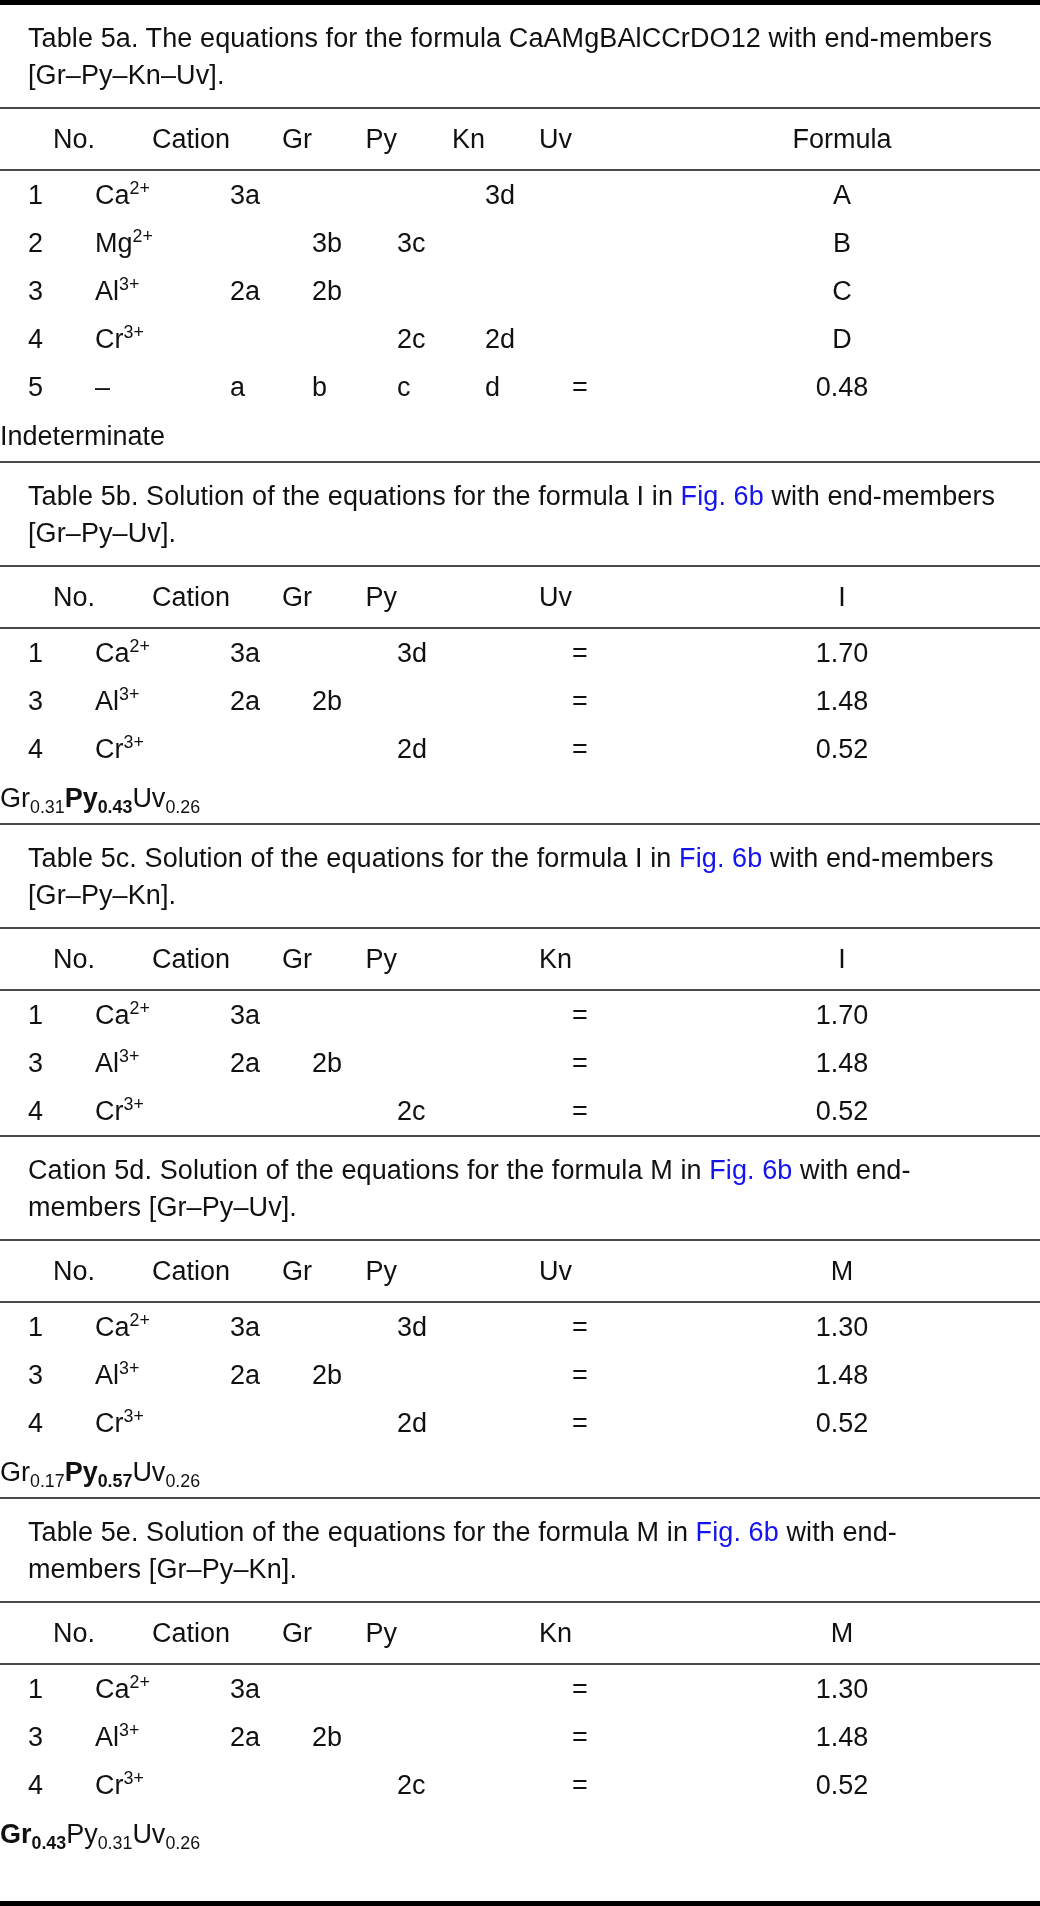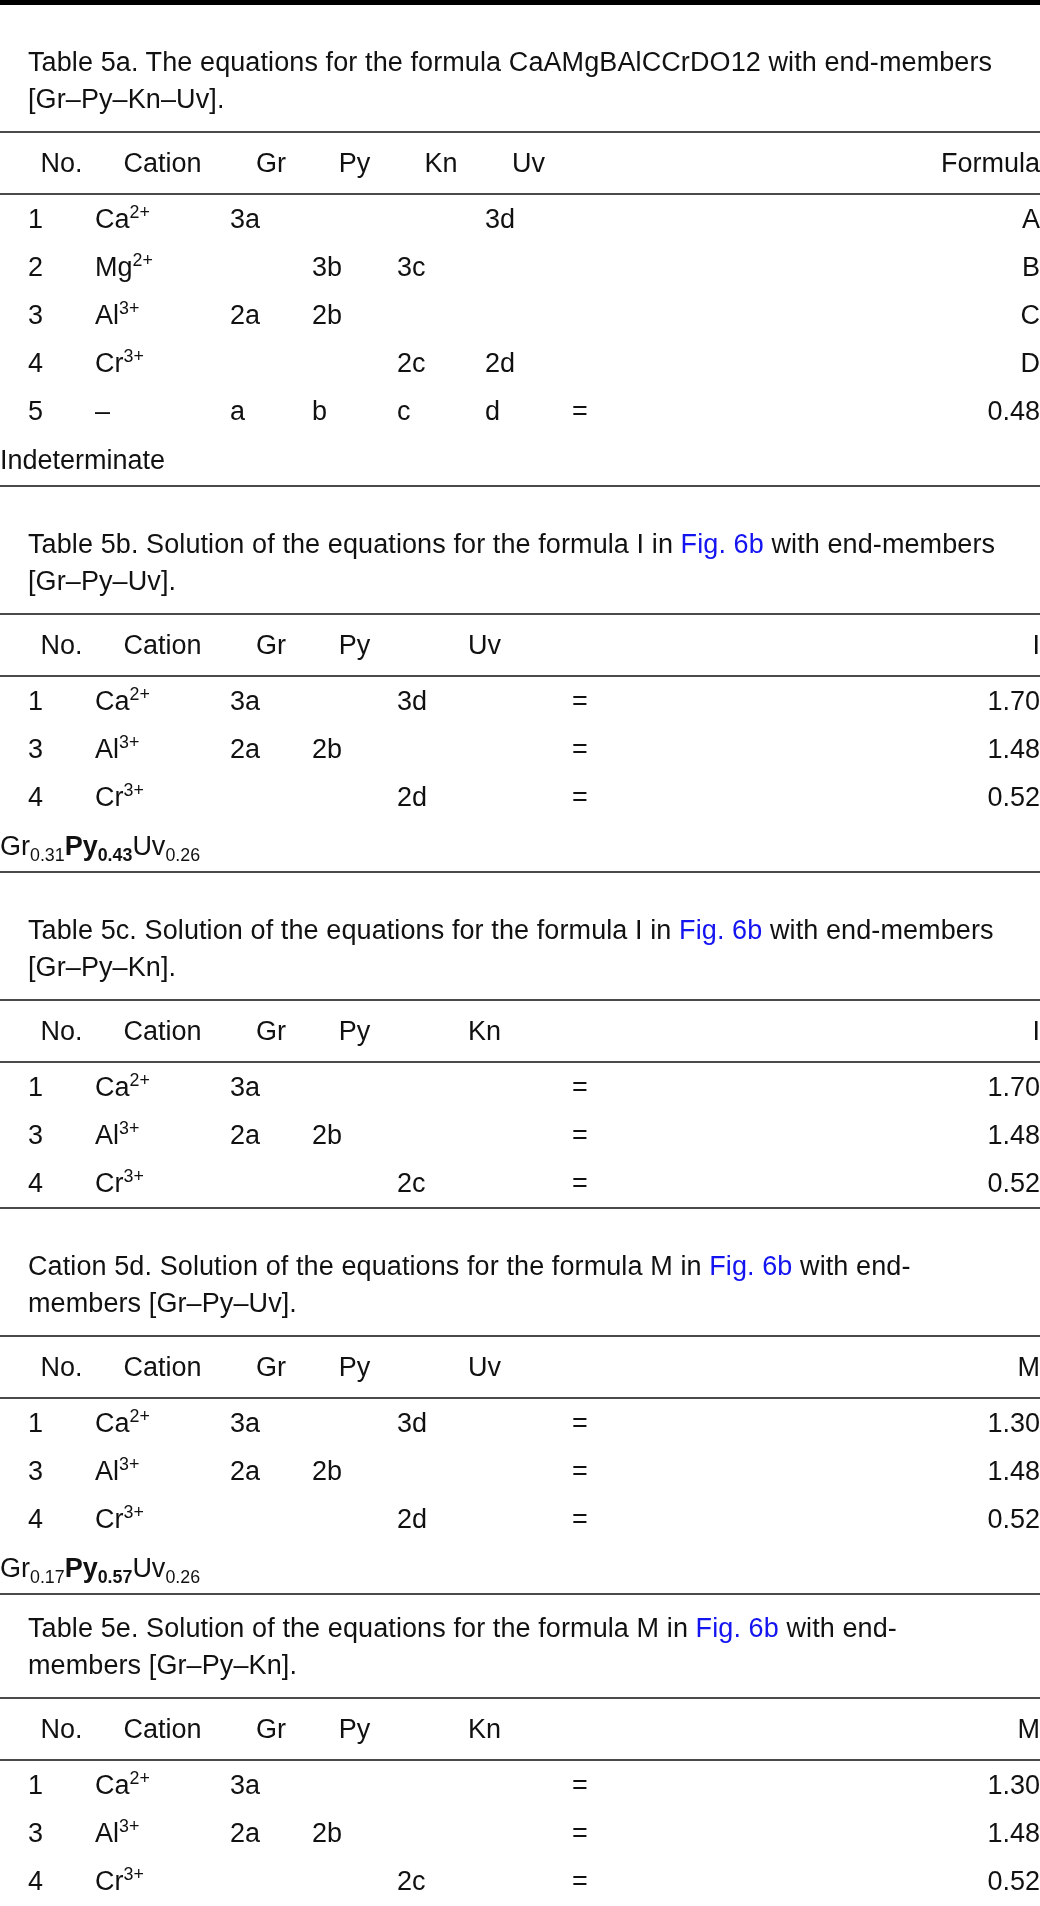--- a/index.html
+++ b/index.html
@@ -5,35 +5,35 @@
   :root{
     --text:#111111; --link:#1414f0; --rule:#4a4a4a; --border:#000000; --bg:#ffffff;
   }
   html,body{margin:0;padding:0;}
   body{
     width:1040px; min-height:1906px; background:var(--bg); color:var(--text);
     font-family:"Liberation Sans", sans-serif; box-sizing:border-box;
     border-top:5px solid var(--border); border-bottom:5px solid var(--border);
   }
   .tbl-section{width:100%;}
-  .tbl-section:not(:last-child){border-bottom:2px solid var(--rule);margin-top:24px;}
+  .tbl-section:not(:last-child){border-bottom:2px solid var(--rule);}
   .caption{
     padding:15px 30px 13px 28px; font-size:27px; line-height:37px; letter-spacing:0.1px;
   }
   .fig-link{color:var(--link); text-decoration:none; cursor:pointer;}
   table{width:100%; border-collapse:collapse; table-layout:fixed; font-size:27px;}
   thead th{
-    font-weight:normal; text-align:center; height:60px; vertical-align:middle;
+    font-weight:normal; text-align:right; height:60px; vertical-align:middle;
     border-top:2px solid var(--rule); border-bottom:2px solid var(--rule);
     padding:0;
   }
   tbody td{height:48px; vertical-align:middle; padding:0; overflow:visible; white-space:nowrap;}
   .c-no{padding-left:28px;}
   th.c-no{padding-left:28px;}
-  .c-val{text-align:right; padding-left:22px;}
+  .c-val{text-align:center; padding-left:22px;}
   .footer-cell{text-align:left; height:50px; font-size:27px;}
   sup{font-size:66%; line-height:0; position:relative; top:-0.55em; vertical-align:baseline;}
   sub{font-size:66%; line-height:0; position:relative; top:0.38em; vertical-align:baseline;}
   .bold{font-weight:bold;}
 </style>
 </head>
 <body>
 
 <div id="tables-container">
     <section class="tbl-section">

